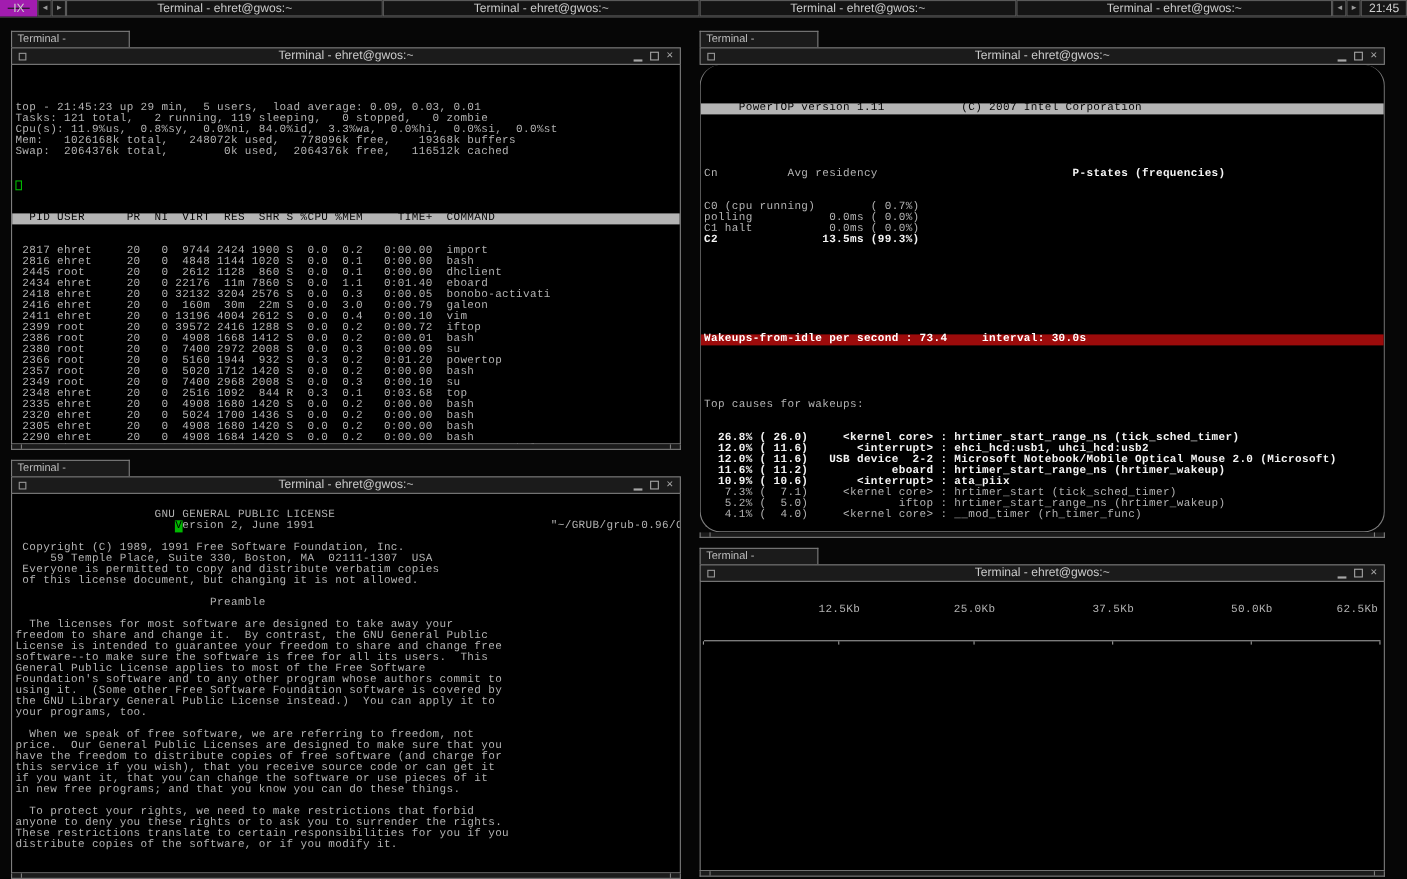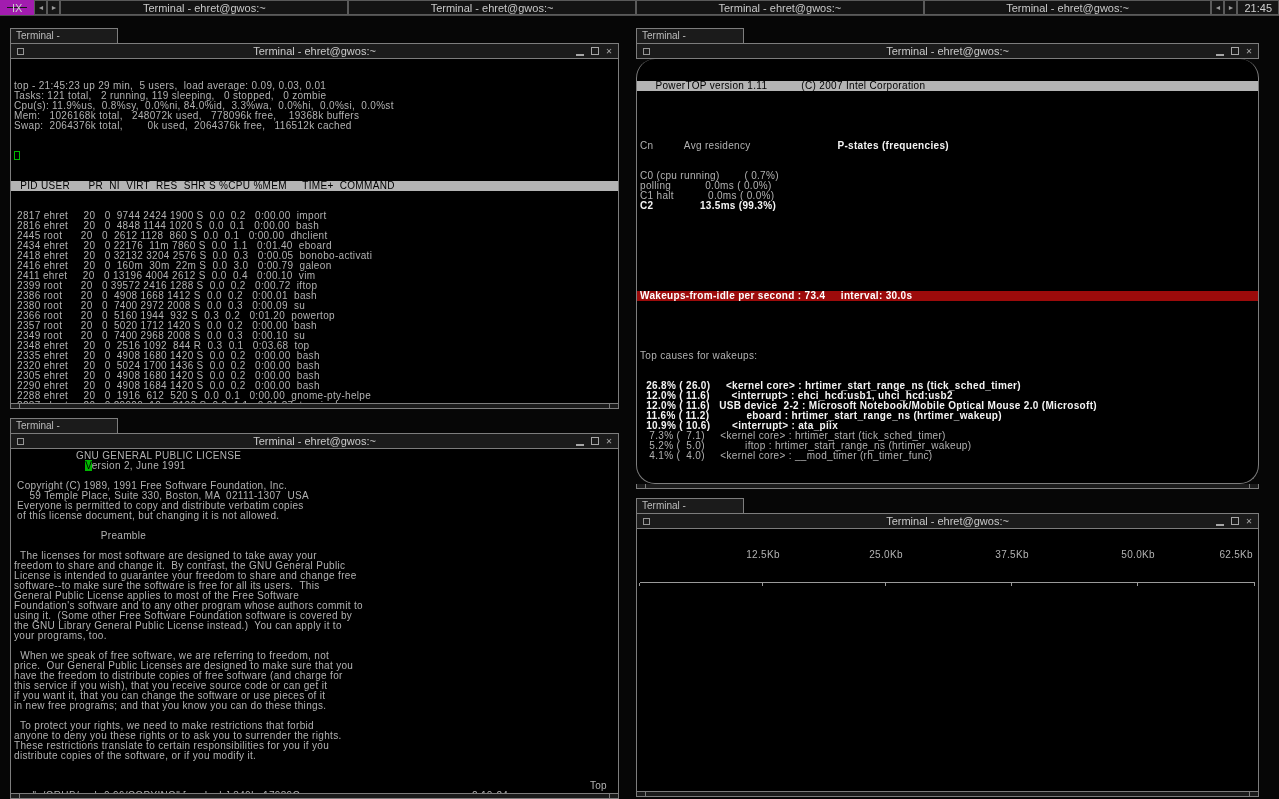--- a/index.html
+++ b/index.html
@@ -33,37 +33,37 @@
     position:relative;display:flex;align-items:center;
   }
   .title{position:absolute;left:0;right:0;text-align:center;font-size:11px;color:#cacaca;white-space:nowrap;}
   .menu-dot{width:5px;height:5px;border:1px solid #969696;margin-left:6px;z-index:1;}
   .winbtns{margin-left:auto;display:flex;align-items:center;gap:7px;margin-right:6px;z-index:1;}
   .btn-min{width:8px;height:8px;border-bottom:2px solid #a6a6a6;}
   .btn-max{width:8px;height:8px;border:1px solid #a6a6a6;box-sizing:border-box;}
   .btn-close{color:#a6a6a6;font-size:10px;line-height:10px;font-family:"DejaVu Sans Mono",monospace;}
   .client{
     background:#000;border:1px solid #7d7d7d;border-top:none;box-sizing:border-box;
-    font-family:Liberation Sans, sans-serif;font-size:10px;line-height:10px;
-    letter-spacing:0.32px;color:#b2b2b2;padding:2px 3px;overflow:hidden;white-space:pre;
+    font-family:Liberation Mono, monospace;font-size:10px;line-height:10px;
+    letter-spacing:0.32px;color:#b2b2b2;padding:15px 3px;overflow:hidden;white-space:pre;
   }
   .grip{height:5px;background:#1b1b1b;border:1px solid #7d7d7d;border-top:none;box-sizing:border-box;position:relative;}
   .grip::before,.grip::after{content:'';position:absolute;top:0;bottom:0;border-left:1px solid #7d7d7d;}
   .grip::before{left:8px;} .grip::after{right:8px;}
   .tline{height:10px;white-space:pre;}
   .bold{color:#f4f4f4;font-weight:bold;}
   .hdr-bar{background:#b4b4b4;color:#000;margin:0 -3px;padding:0 3px;}
   .red-bar{background:#9c0b0b;color:#ffffff;font-weight:bold;margin:0 -3px;padding:0 3px;}
   .cursor-hollow{display:inline-block;width:6px;height:9px;border:1px solid #00b800;vertical-align:-1px;box-sizing:border-box;}
   .cursor-block{background:#00b800;color:#000;}
   
   .vim-status{position:relative;height:10px;}
   .vs-ruler{position:absolute;left:458px;top:10px;}
   .vs-pos{position:absolute;right:8px;top:0;}
-  .gpl-client{display:flex;flex-direction:column;}
+  .gpl-client{display:flex;}
   .gpl-lines{flex:0 0 auto;}
   .gpl-spacer{flex:1 1 auto;}
   
   .scale-row{position:relative;height:10px;}
   .scale-label{position:absolute;top:0;transform:translateX(-50%);}
   .scale-label.last{right:2px;transform:none;}
   .scale-line{position:relative;height:10px;}
   .scale-line .rule{position:absolute;left:0;right:0;top:2px;border-top:1px solid #9a9a9a;}
   .scale-line .tick{position:absolute;top:3px;width:1px;height:3px;background:#9a9a9a;}
 </style>

